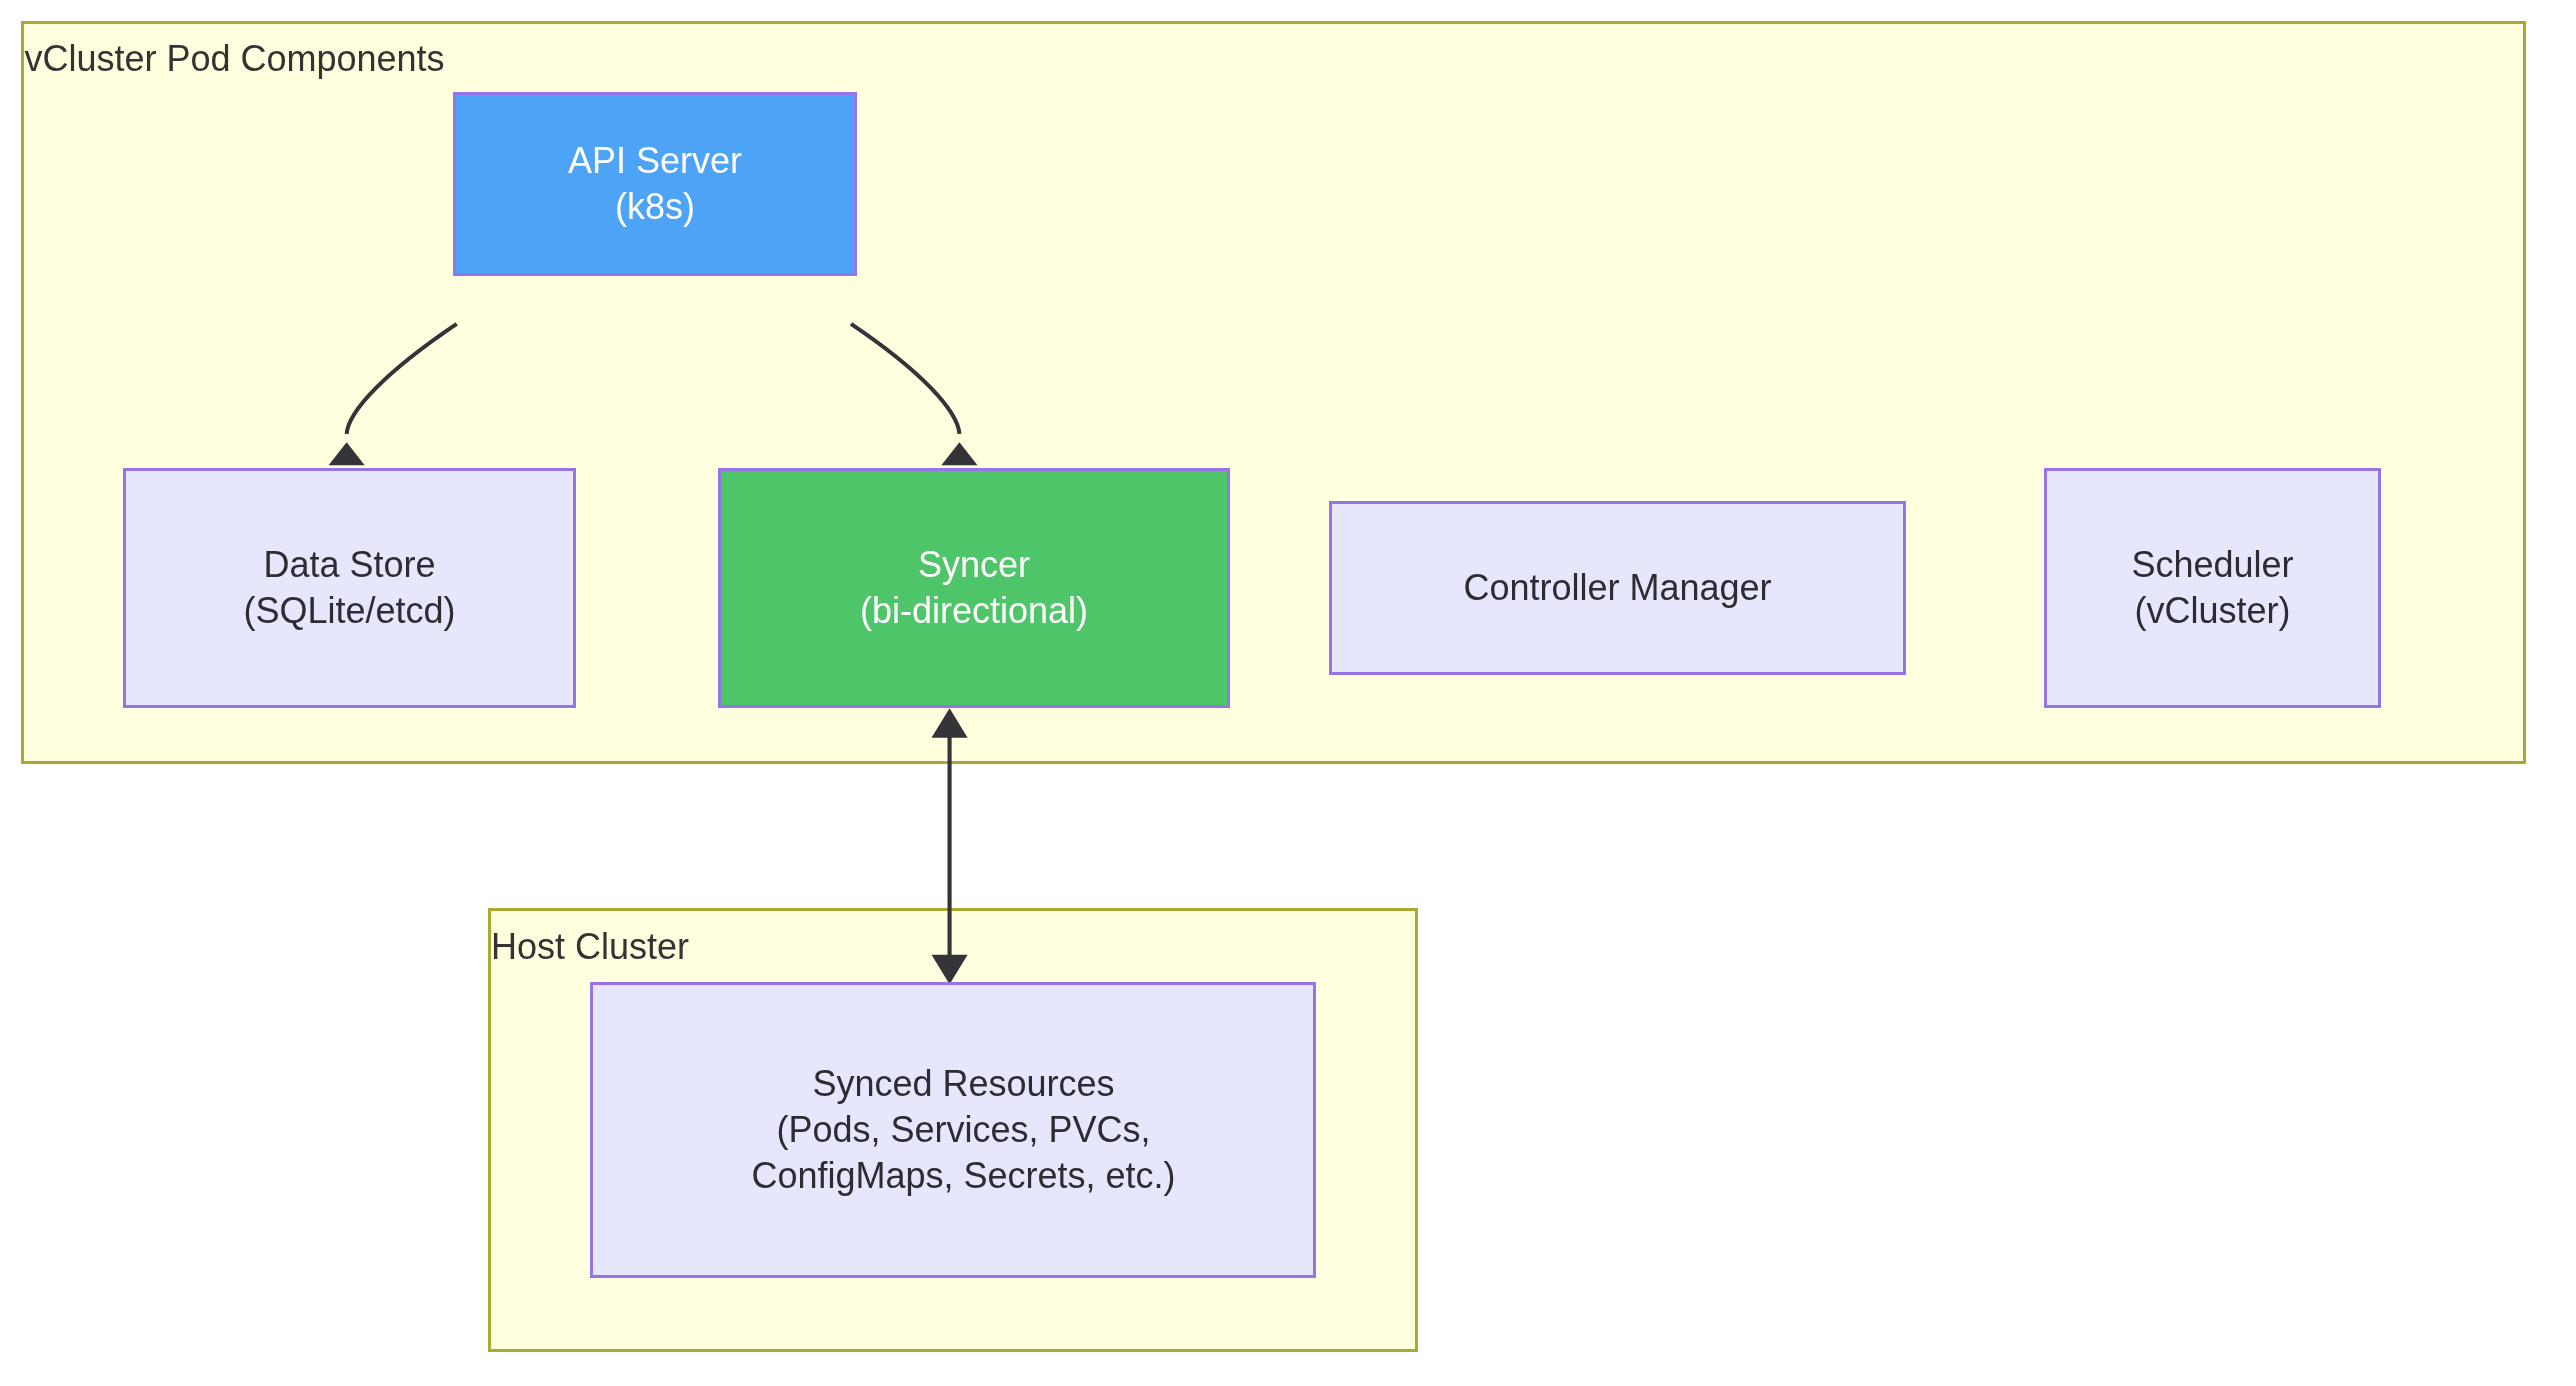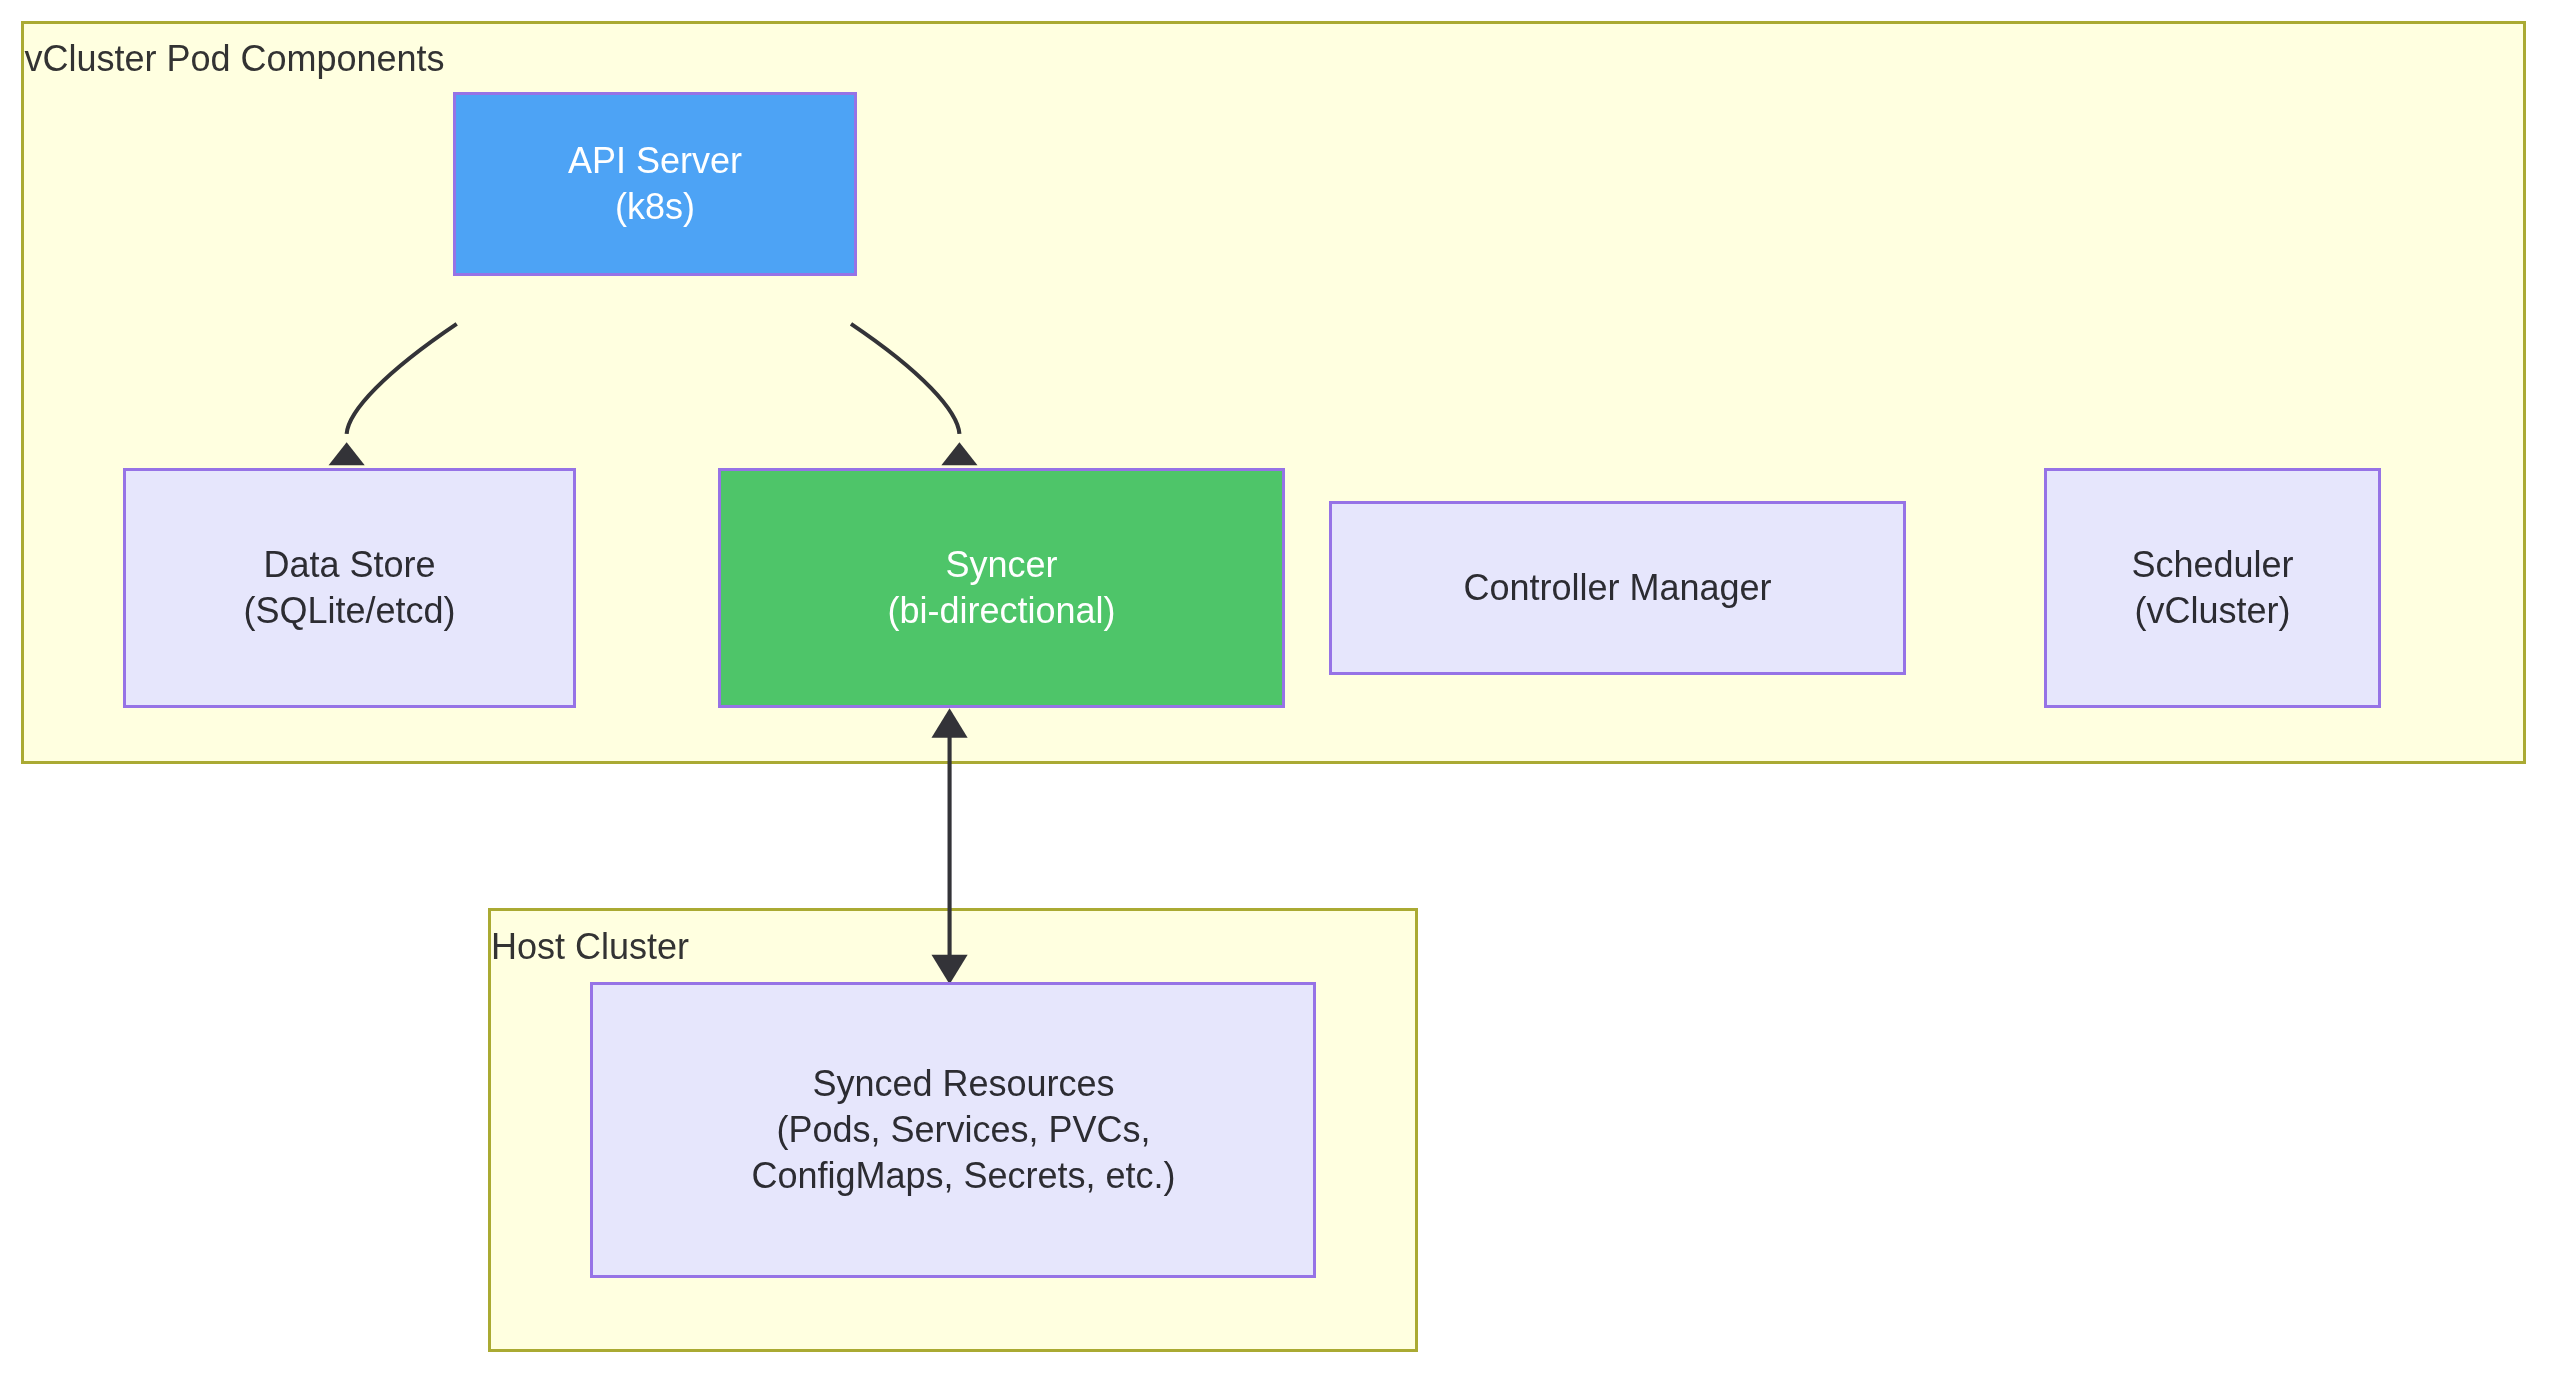--- a/index.html
+++ b/index.html
@@ -107,21 +107,21 @@
   <div class="node blue" style="left:453px; top:92px; width:404px; height:184px;">
     <span class="line">API Server</span>
     <span class="line">(k8s)</span>
   </div>
 
   <div class="node lavender" style="left:123px; top:468px; width:453px; height:240px;text-align:right;">
     <span class="line">Data Store</span>
     <span class="line">(SQLite/etcd)</span>
   </div>
 
-  <div class="node green" style="left:718px; top:468px; width:567px; height:240px;">
+  <div class="node green" style="left:718px; top:468px; width:512px; height:240px;">
     <span class="line">Syncer</span>
     <span class="line">(bi-directional)</span>
   </div>
 
   <div class="node lavender" style="left:1329px; top:501px; width:577px; height:174px;">
     <span class="line">Controller Manager</span>
   </div>
 
   <div class="node lavender" style="left:2044px; top:468px; width:337px; height:240px;">
     <span class="line">Scheduler</span>

